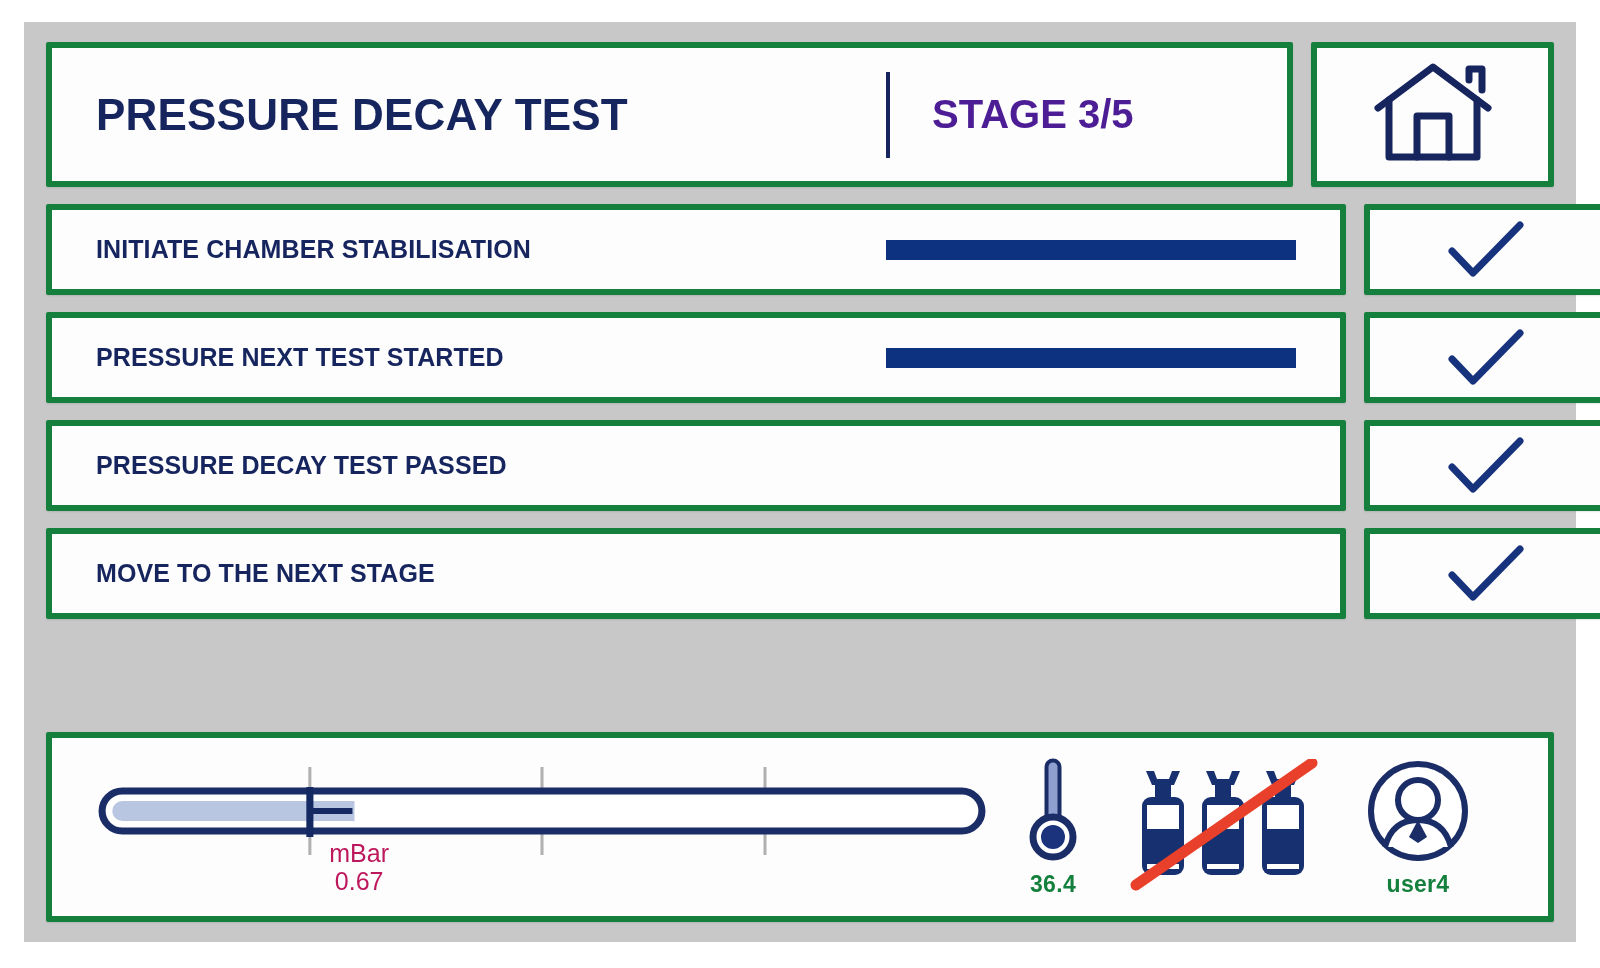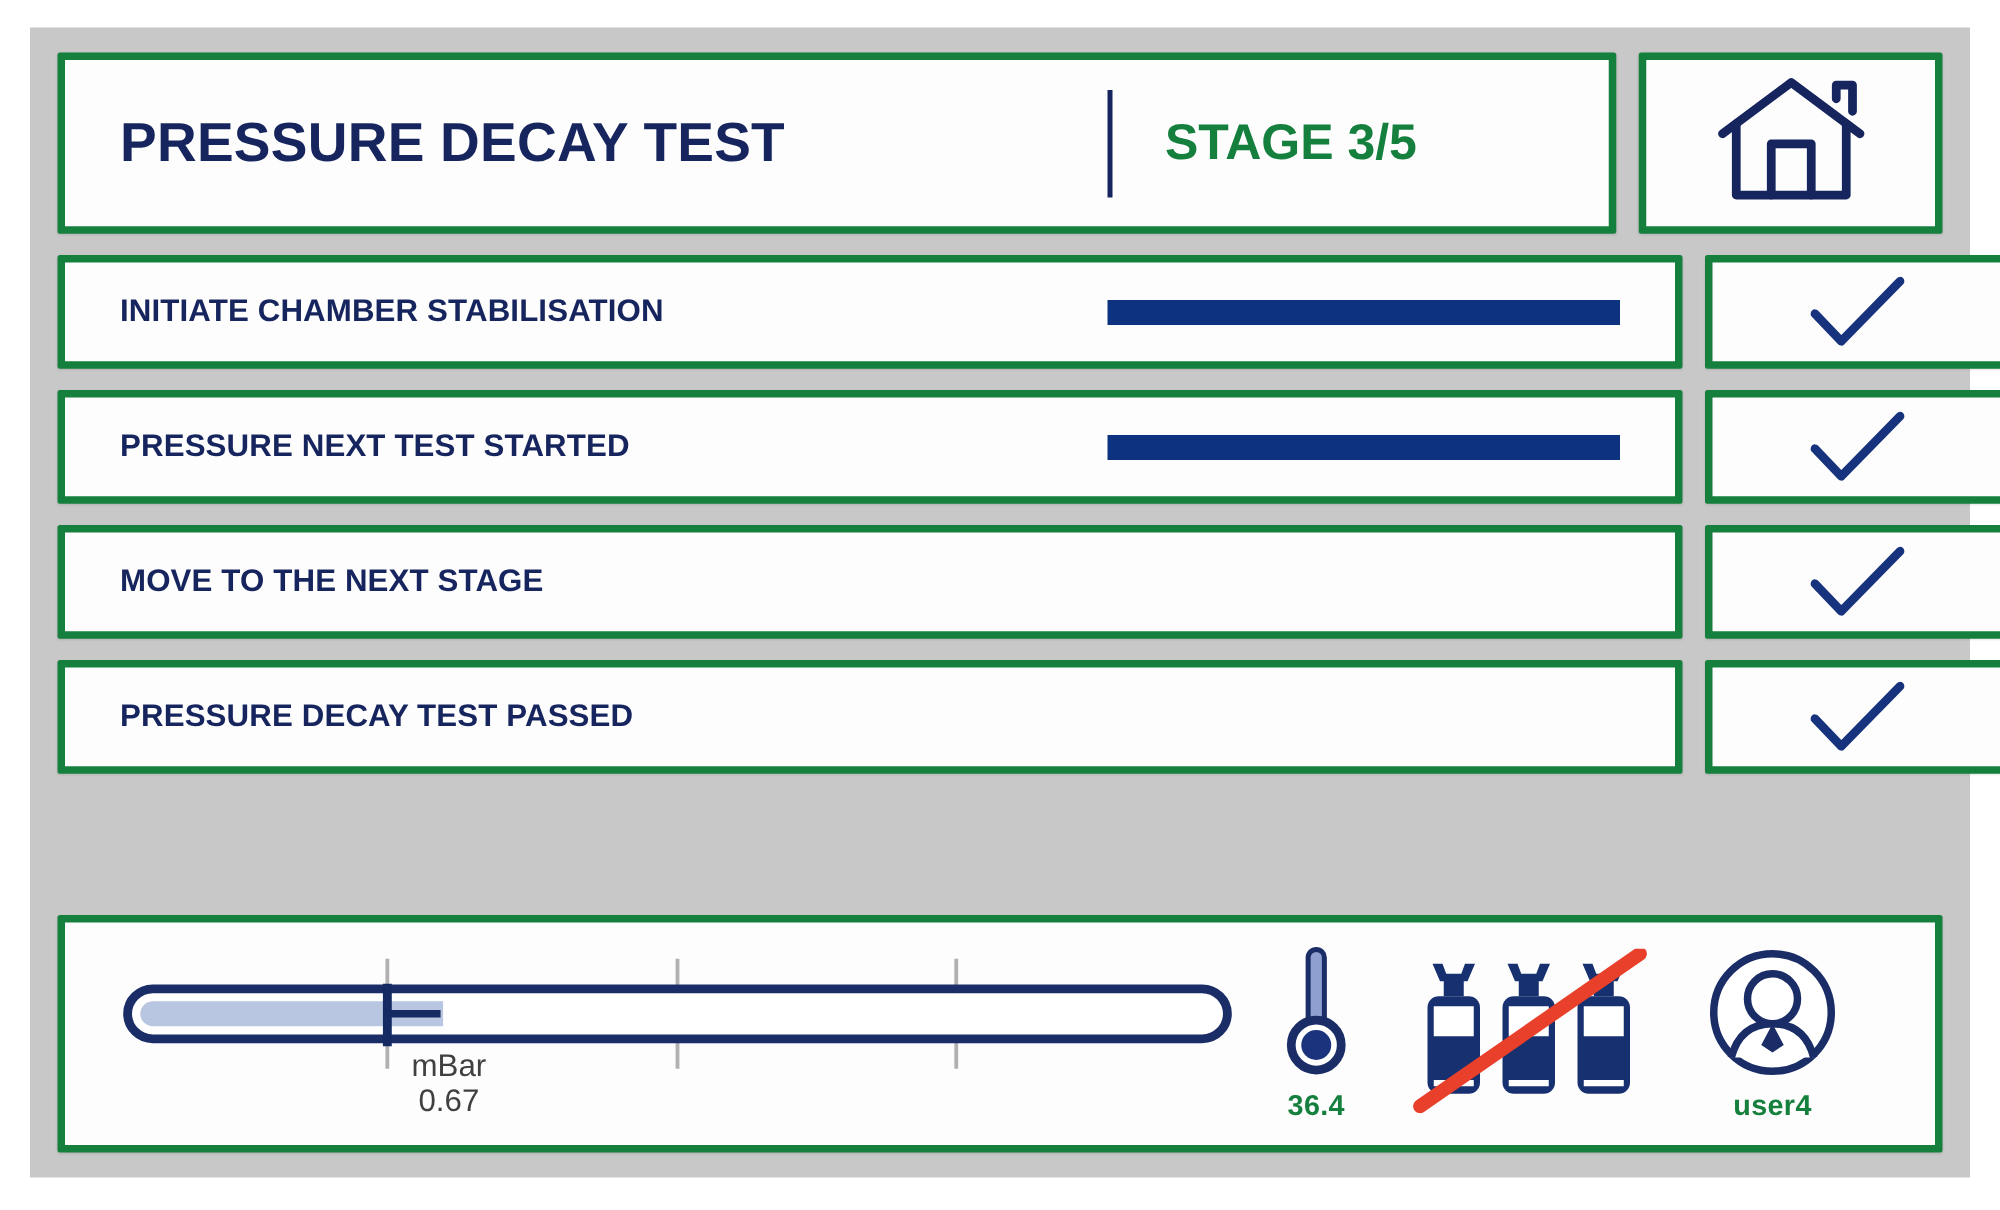--- a/index.html
+++ b/index.html
@@ -66,21 +66,21 @@
 
   .title-divider {
     width: 4px;
     height: 86px;
     background: #16255e;
     flex: 0 0 auto;
     margin-right: 42px;
   }
 
   .stage-label {
-    color: #15803d;
+    color: #4c1d95;
     font-size: 40px;
     font-weight: 700;
     white-space: nowrap;
   }
 
   .header-home {
     flex: 0 0 243px;
     display: flex;
     align-items: center;
     justify-content: center;
@@ -154,21 +154,21 @@
   }
 
   .gauge-svg { display: block; width: 100%; height: 100%; }
 
   .gauge-readout {
     position: absolute;
     left: 29.5%;
     top: 92px;
     transform: translateX(-50%);
     text-align: center;
-    color: #404040;
+    color: #be185d;
     font-size: 25px;
     line-height: 1.12;
     font-weight: 400;
   }
 
   .metric {
     flex: 0 0 auto;
     display: flex;
     flex-direction: column;
     align-items: center;
@@ -246,35 +246,35 @@
           <span>
             <svg class="tick" viewBox="0 0 80 62" fill="none" stroke="#18337d" stroke-width="7" stroke-linecap="round" stroke-linejoin="round">
               <path d="M6 32 L27 54 L74 6"></path>
             </svg>
           </span>
         </div>
       </div>
 
       <div class="step-row">
         <div class="card step-label-cell">
-          <div class="step-text">MOVE TO THE NEXT STAGE</div>
+          <div class="step-text">PRESSURE DECAY TEST PASSED</div>
           <div class="progress-track"></div>
         </div>
         <div class="card step-status-cell">
           <span>
             <svg class="tick" viewBox="0 0 80 62" fill="none" stroke="#18337d" stroke-width="7" stroke-linecap="round" stroke-linejoin="round">
               <path d="M6 32 L27 54 L74 6"></path>
             </svg>
           </span>
         </div>
       </div>
 
       <div class="step-row">
         <div class="card step-label-cell">
-          <div class="step-text">PRESSURE DECAY TEST PASSED</div>
+          <div class="step-text">MOVE TO THE NEXT STAGE</div>
           <div class="progress-track"></div>
         </div>
         <div class="card step-status-cell">
           <span>
             <svg class="tick" viewBox="0 0 80 62" fill="none" stroke="#18337d" stroke-width="7" stroke-linecap="round" stroke-linejoin="round">
               <path d="M6 32 L27 54 L74 6"></path>
             </svg>
           </span>
         </div>
       </div>

